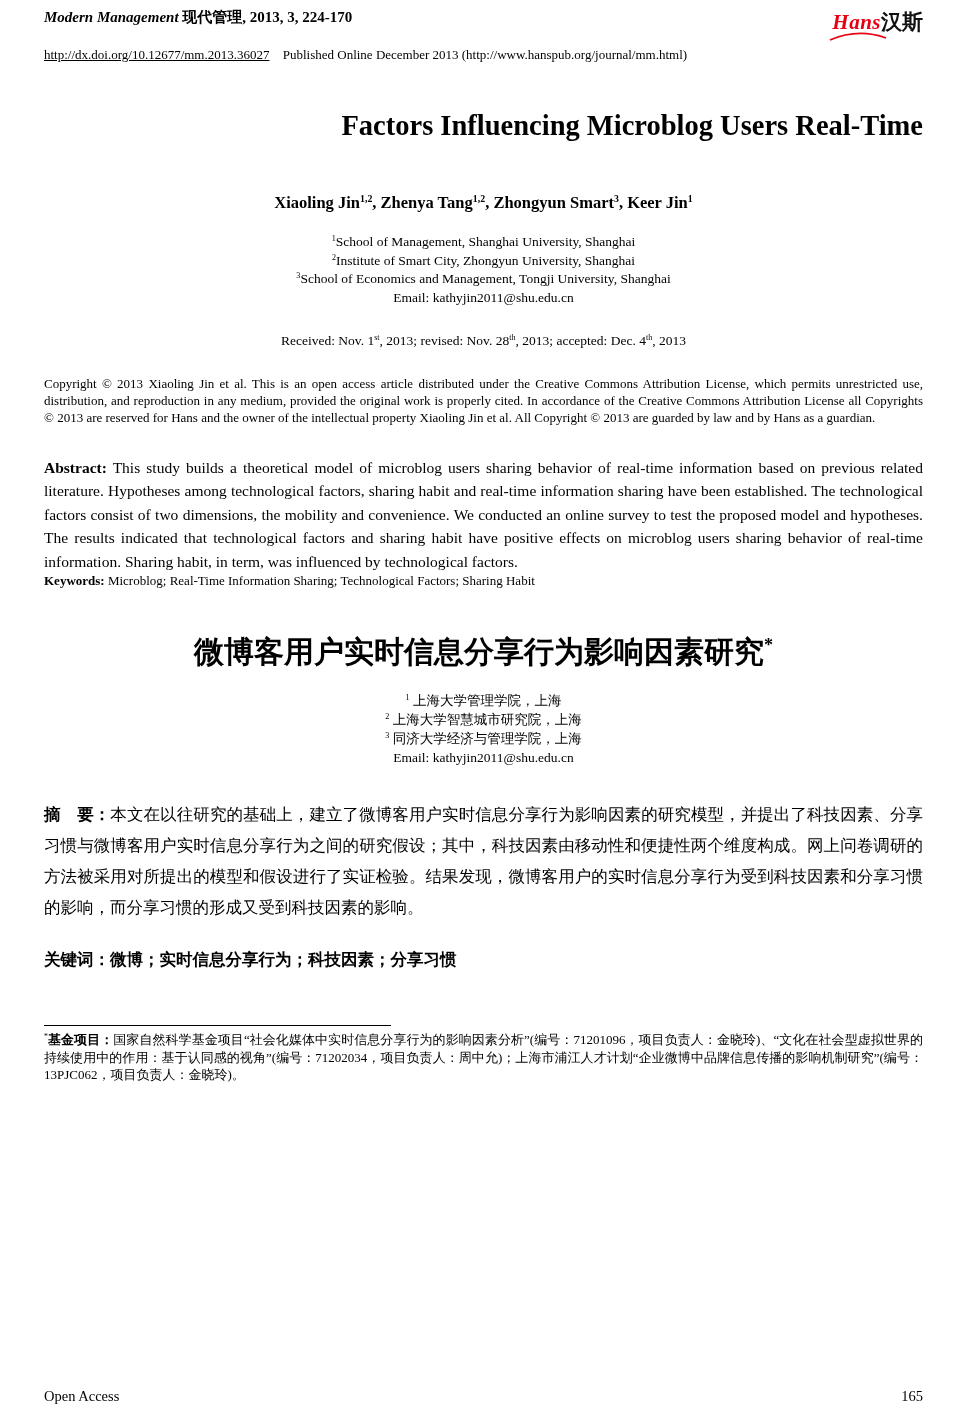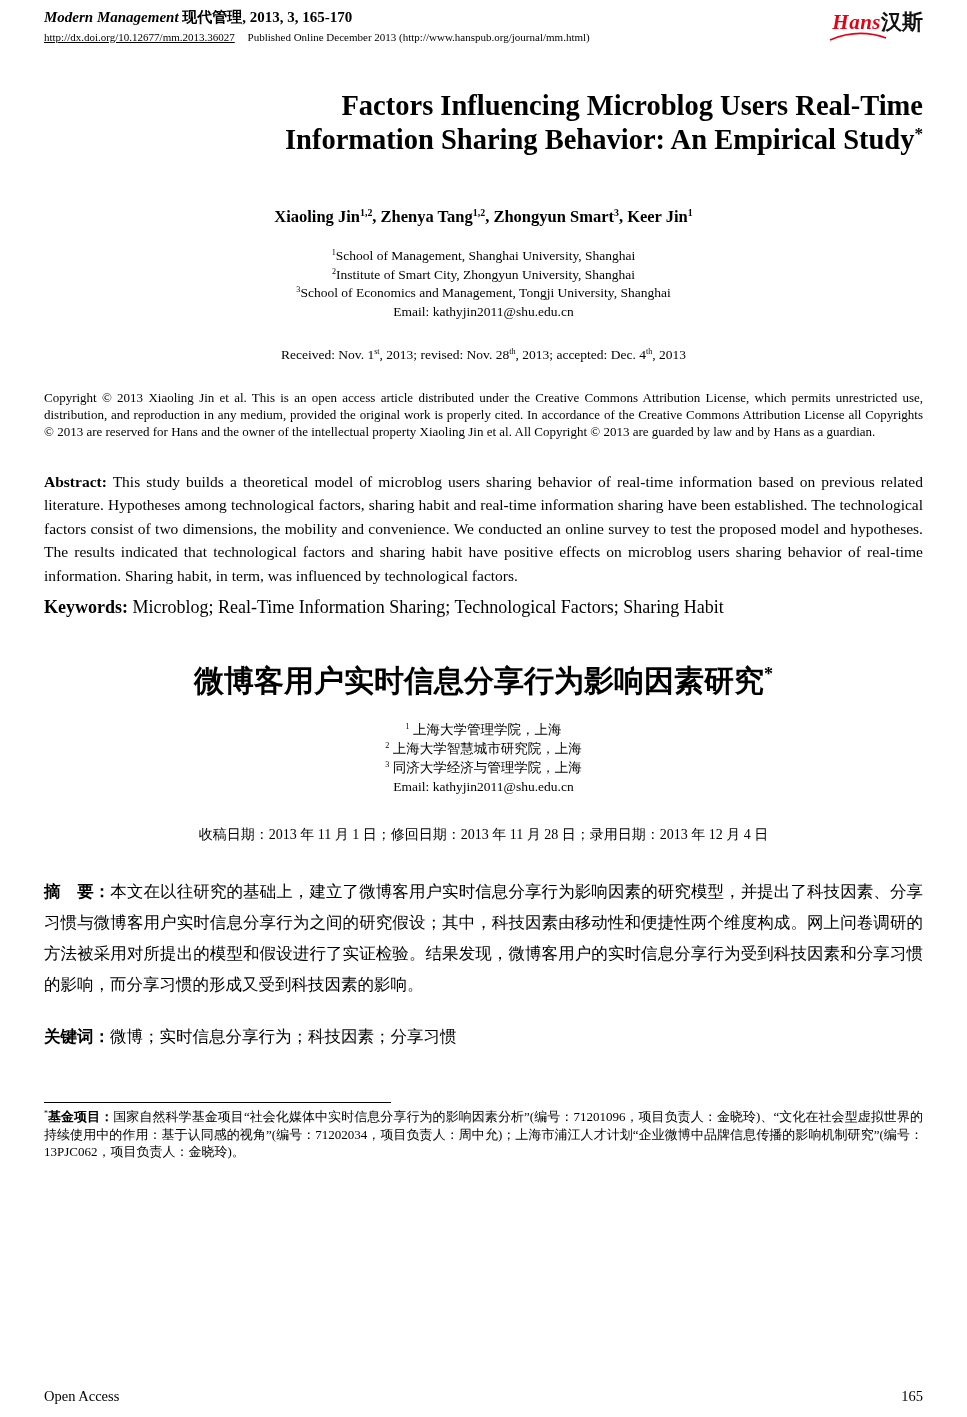--- a/index.html
+++ b/index.html
@@ -7,80 +7,79 @@
   body {
     background:#ffffff; color:#000;
     font-family:"Liberation Serif","DejaVu Serif",serif;
     position:relative; overflow:hidden;
   }
   .page { padding:8px 44px 0 44px; height:100%; position:relative; }
 
   .head { display:flex; justify-content:space-between; align-items:flex-start; }
   .journal-line { font-size:15px; font-weight:bold; }
   .jname { font-style:italic; }
-  .doi-line { margin-top:4px; font-size:11px; }
+  .doi-line { margin-top:20px; font-size:13px; }
   .doi { color:#000; text-decoration:underline; cursor:pointer; }
   .pub { margin-left:10px; }
 
   .logo { font-size:21px; font-weight:bold; position:relative; font-family:Liberation Serif, serif; }
   .logo-en { color:#e60012; font-style:italic; letter-spacing:0.5px; }
   .logo-cn { color:#111; }
   .logo-swoosh { position:absolute; left:-3px; bottom:-6px; }
 
   sup { font-size:0.6em; line-height:0; }
 
   .title-en { margin-top:46px; text-align:right; font-size:28.5px; line-height:34px; font-weight:bold; }
   .authors-en { margin-top:50px; text-align:center; font-size:16.5px; font-weight:bold; }
   .affil { margin-top:20px; text-align:center; font-size:13.5px; line-height:18.5px; }
   .received { margin-top:26px; text-align:center; font-size:13.5px; }
   .copyright { margin-top:26px; font-size:13px; line-height:17px; text-align:justify; }
   .para { margin-top:30px; font-size:15.5px; line-height:23.4px; text-align:justify; }
-  .kw { margin-top:10px; font-size:18px; }
+  .kw { margin-top:0; font-size:13px; }
 
   .title-cn { margin-top:44px; text-align:center; font-size:30px; line-height:38px; font-weight:bold; }
   .authors-cn { margin-top:50px; text-align:center; font-size:16px; font-weight:bold; }
   .affil-cn { margin-top:20px; text-align:center; font-size:13.5px; line-height:19px; }
   .received-cn { margin-top:30px; text-align:center; font-size:14px; }
   .para-cn { margin-top:32px; font-size:16.5px; line-height:31px; text-align:justify; }
-  .kw-cn { margin-top:26px; font-size:16.5px; }
+  .kw-cn { margin-top:26px; font-size:16.5px;font-weight:bold; }
 
   .footnote-rule { margin-top:54px; width:347px; border-top:1.5px solid #000; }
   .footnote { margin-top:5px; font-size:13px; line-height:17.5px; text-align:justify; }
 
   .footer {
     position:absolute; left:44px; right:44px; bottom:12px;
     display:flex; justify-content:space-between; font-size:14.5px;
   }
 </style>
 </head>
 <body>
 
 <div class="page">
 
   <header class="head">
     <div class="head-left">
       <div class="journal-line">
-        <span class="jname">Modern Management</span><span> 现代管理, 2013, 3, 165-170</span>
+        <span class="jname">Modern Management</span><span> 现代管理, 2013, 3, 224-170</span>
       </div>
       <div class="doi-line">
         <a class="doi" href="#">http://dx.doi.org/10.12677/mm.2013.36027</a>
         <span class="pub">Published Online December 2013 (http://www.hanspub.org/journal/mm.html)</span>
       </div>
     </div>
     <div class="logo">
       <span class="logo-en">Hans</span><span class="logo-cn">汉斯</span>
       <svg class="logo-swoosh" width="58" height="10" viewBox="0 0 58 10" aria-hidden="true">
         <path d="M1 8 Q 29 -4 57 6" stroke="#e60012" stroke-width="1.8" fill="none"></path>
       </svg>
     </div>
   </header>
 
   <h1 class="title-en">
     <span>Factors Influencing Microblog Users Real-Time</span><br>
-    <span><span>Information Sharing Behavior: An Empirical Study</span><sup>*</sup></span>
   </h1>
 
   <div class="authors-en"><span>Xiaoling Jin</span><sup>1,2</sup><span>, Zhenya Tang</span><sup>1,2</sup><span>, Zhongyun Smart</span><sup>3</sup><span>, Keer Jin</span><sup>1</sup></div>
 
   <div class="affil">
     <div><sup>1</sup><span>School of Management, Shanghai University, Shanghai</span></div>
     <div><sup>2</sup><span>Institute of Smart City, Zhongyun University, Shanghai</span></div>
     <div><sup>3</sup><span>School of Economics and Management, Tongji University, Shanghai</span></div>
     <div>Email: kathyjin2011@shu.edu.cn</div>
   </div>
@@ -100,21 +99,20 @@
   <h2 class="title-cn"><span>微博客用户实时信息分享行为影响因素研究</span><sup>*</sup></h2>
 
 
   <div class="affil-cn">
     <div><sup>1</sup><span> 上海大学管理学院，上海</span></div>
     <div><sup>2</sup><span> 上海大学智慧城市研究院，上海</span></div>
     <div><sup>3</sup><span> 同济大学经济与管理学院，上海</span></div>
     <div>Email: kathyjin2011@shu.edu.cn</div>
   </div>
 
-  <div class="received-cn">收稿日期：2013 年 11 月 1 日；修回日期：2013 年 11 月 28 日；录用日期：2013 年 12 月 4 日</div>
 
   <p class="para-cn">
     <b>摘　要：</b><span>本文在以往研究的基础上，建立了微博客用户实时信息分享行为影响因素的研究模型，并提出了科技因素、分享习惯与微博客用户实时信息分享行为之间的研究假设；其中，科技因素由移动性和便捷性两个维度构成。网上问卷调研的方法被采用对所提出的模型和假设进行了实证检验。结果发现，微博客用户的实时信息分享行为受到科技因素和分享习惯的影响，而分享习惯的形成又受到科技因素的影响。</span>
   </p>
 
   <p class="kw-cn">
     <b>关键词：</b><span>微博；实时信息分享行为；科技因素；分享习惯</span>
   </p>
 
   <div class="footnote-rule"></div>

